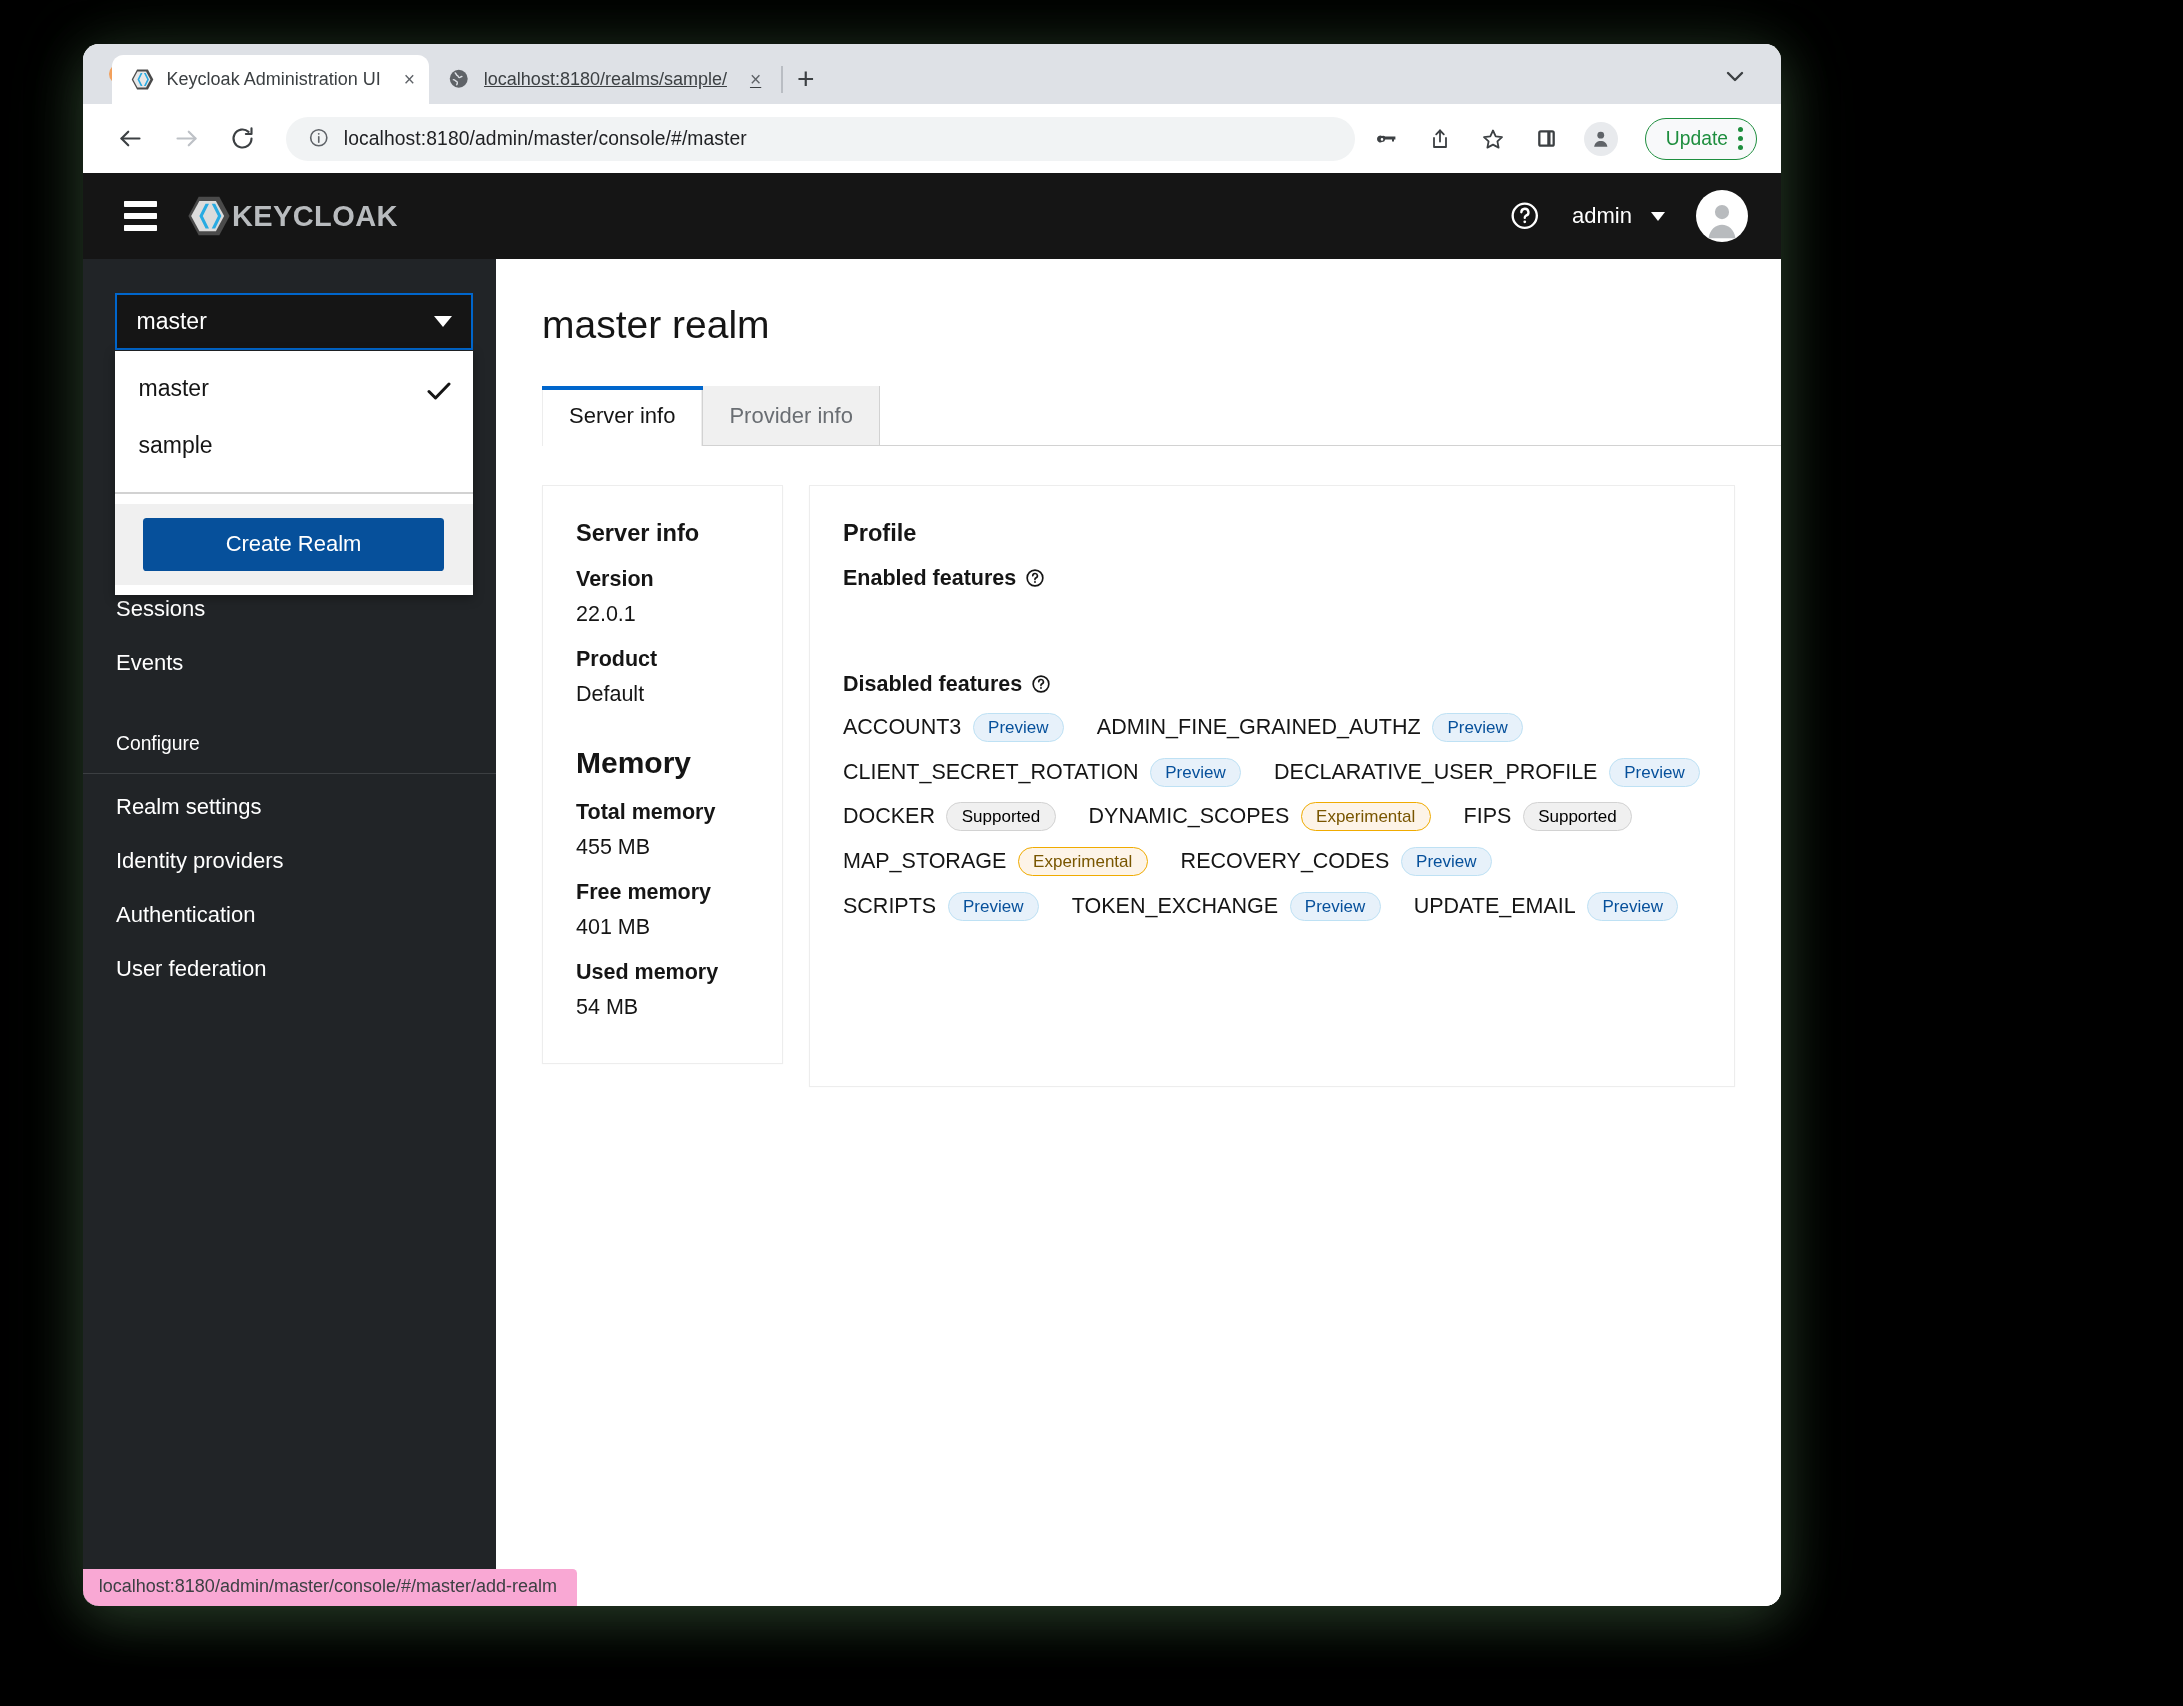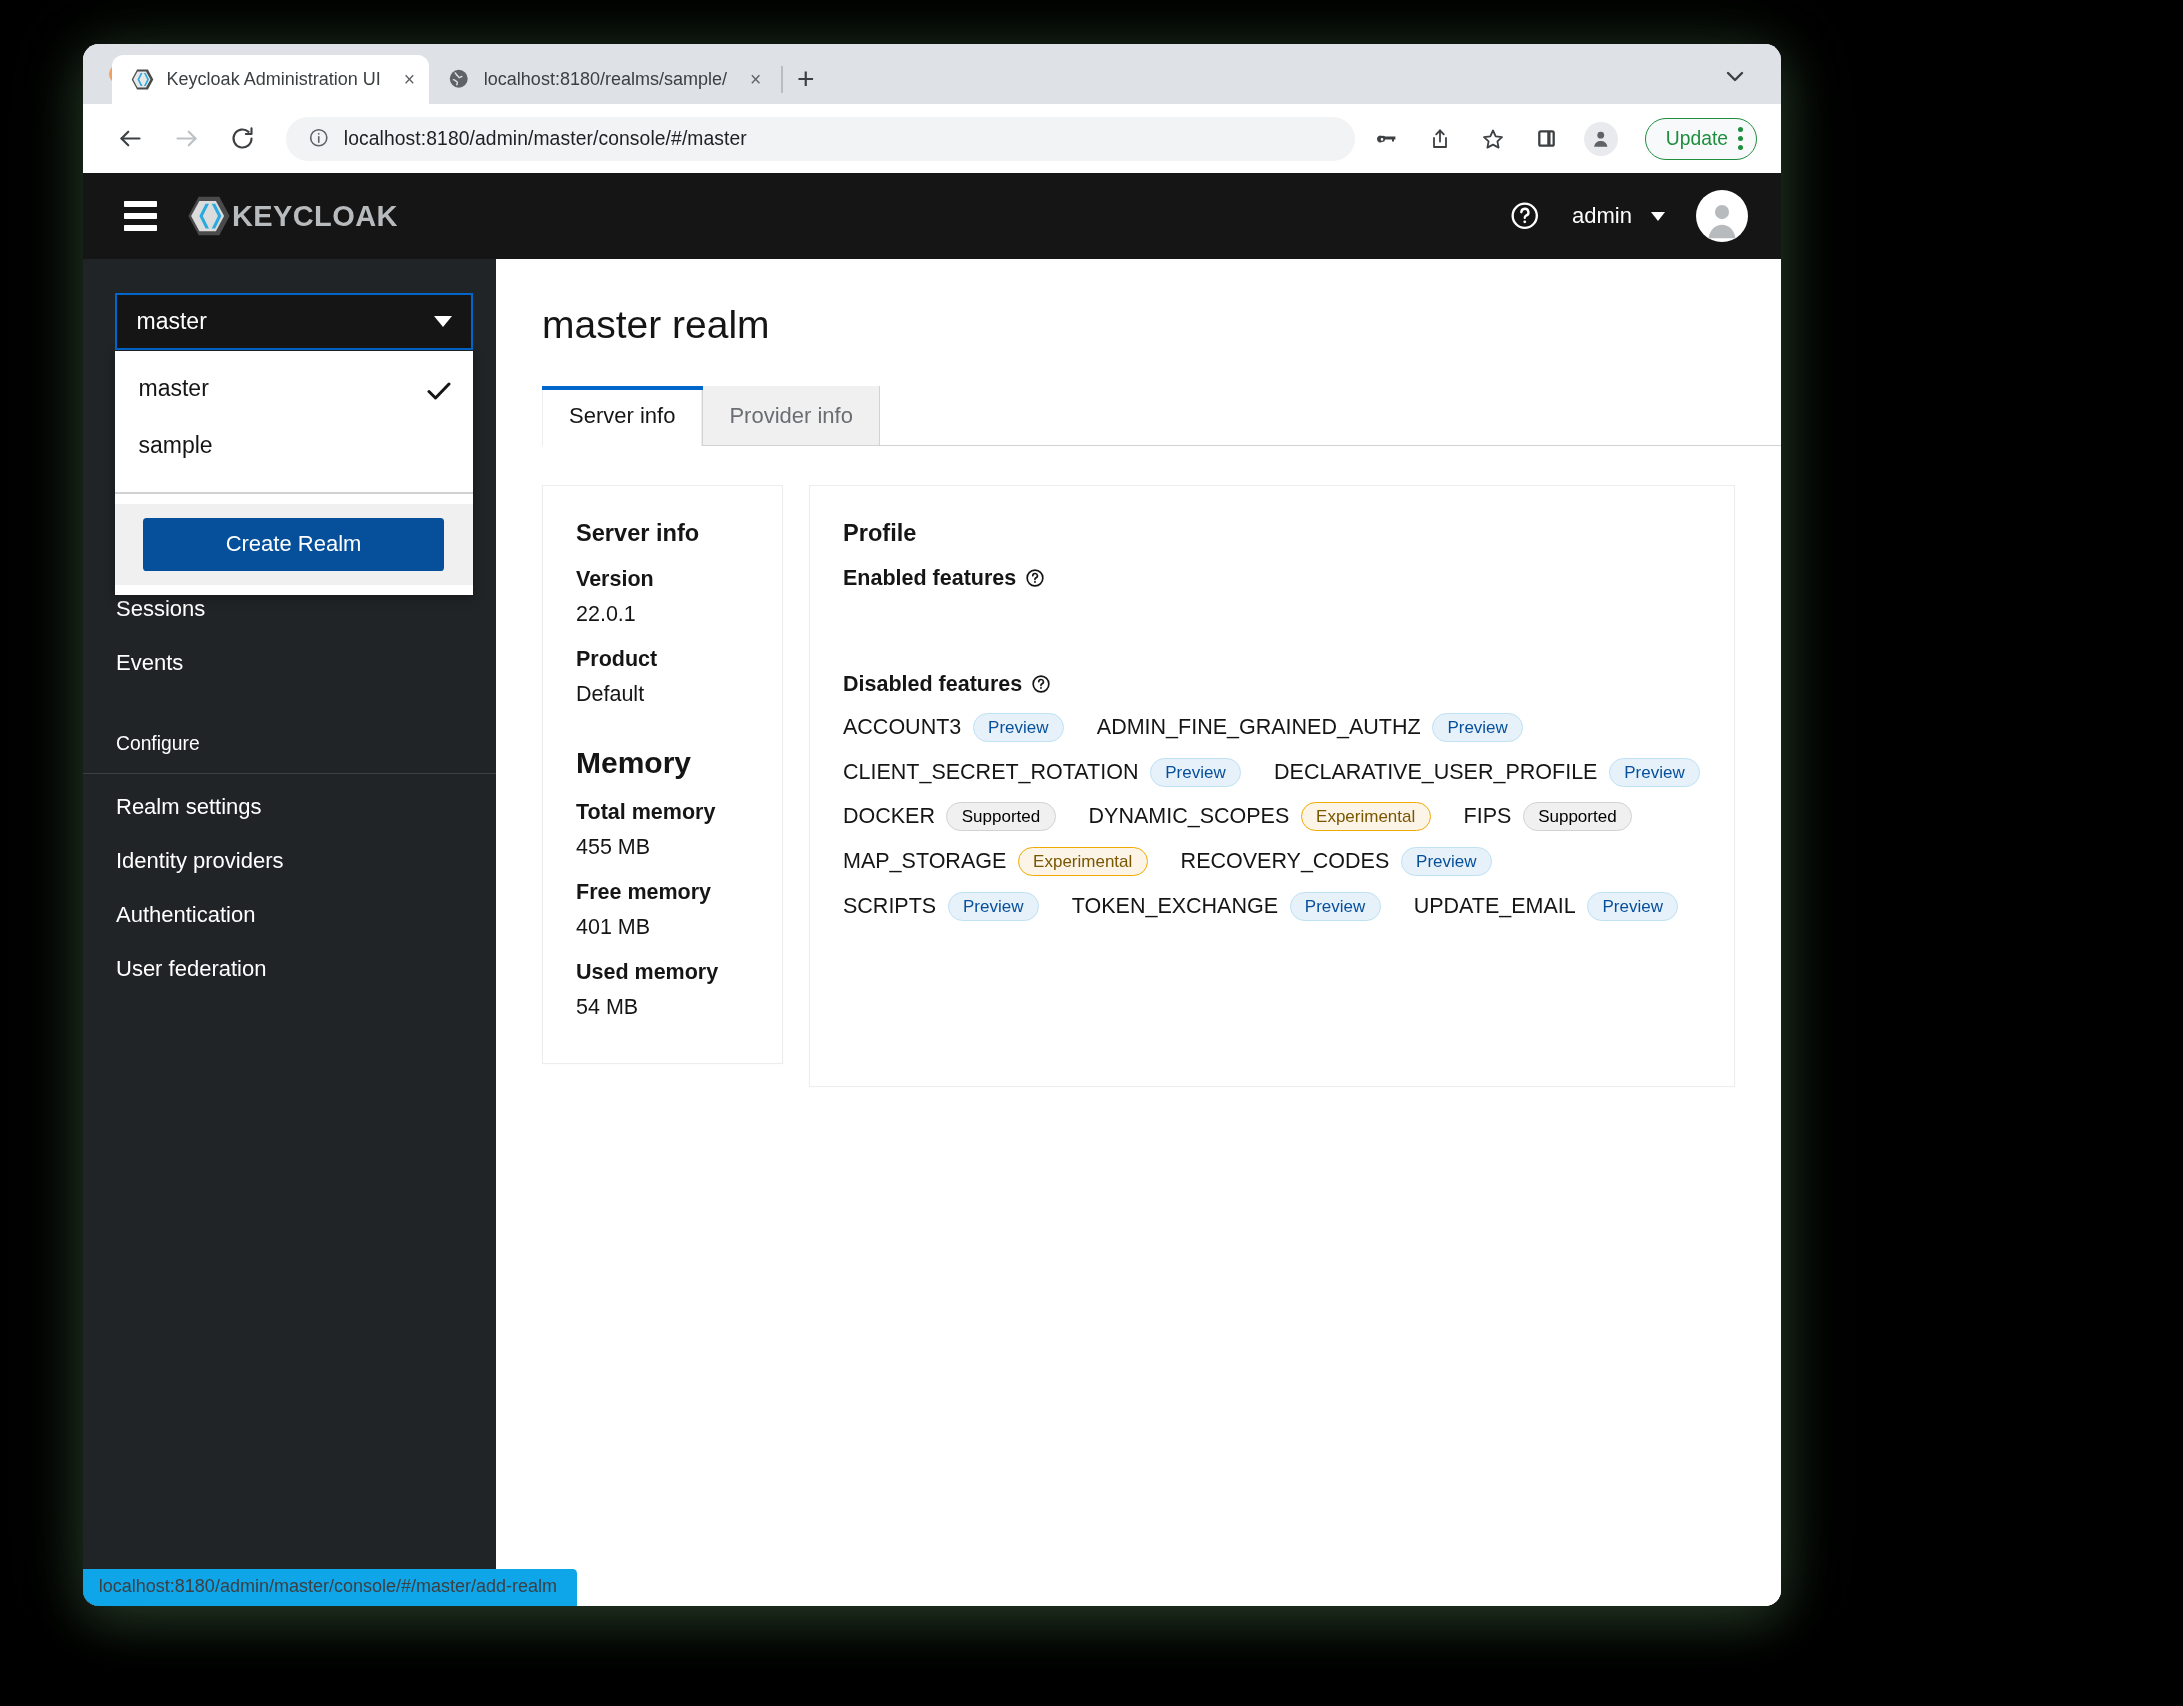--- a/index.html
+++ b/index.html
@@ -40,21 +40,21 @@
     height: 49px;
     display: flex; align-items: center; gap: 13px;
     padding: 0 14.3px 0 18.6px;
     border-radius: 11.5px 11.5px 0 0;
     font-size: 18px;
     color: #3c4043;
     position: relative;
     white-space: nowrap;
   }
   .tab.active { background: #fff; }
-  .tab.inactive { color: #3c4043; }
+  .tab.inactive { color: #3c4043; text-decoration: underline; }
   .tab:first-of-type { margin-left: 122px; }
   .tab .favicon { width: 23px; height: 23px; flex: none; position: relative; }
   .tab .label { max-width: 301px; overflow: hidden; text-overflow: clip; }
   .tab .tclose {
     font-size: 19.3px; color: #5f6368; margin-left: 10px;
     font-family: "Liberation Sans", sans-serif;
   }
   .tdivider { width: 1.4px; height: 27px; background: #b9bdc3; margin: 0 4.3px 11.5px 5.7px; }
   .newtab {
     font-size: 30px; color: #3c4043; font-weight: 300;
@@ -254,21 +254,21 @@
   }
   .badge.preview { background: #e7f1fa; color: #06509b; border-color: #bee1f4; }
   .badge.supported { background: #f0f0f0; color: #000000; border-color: #d2d2d2; }
   .badge.experimental { background: #fdf4e8; color: #795600; border-color: #f0ab00; }
 
   .spacer-label { height: 47px; }
 
   
   .statusbar {
     position: absolute; left: 0; bottom: 0;
-    background: #0ea5e9; color: #3c4043;
+    background: #f9a8d4; color: #3c4043;
     font-size: 18px; padding: 7.2px 20px 8.6px 15.8px;
     border-top-right-radius: 4.3px;
     z-index: 60;
   }
 </style>
 </head>
 <body>
 
 <div id="window">
 

